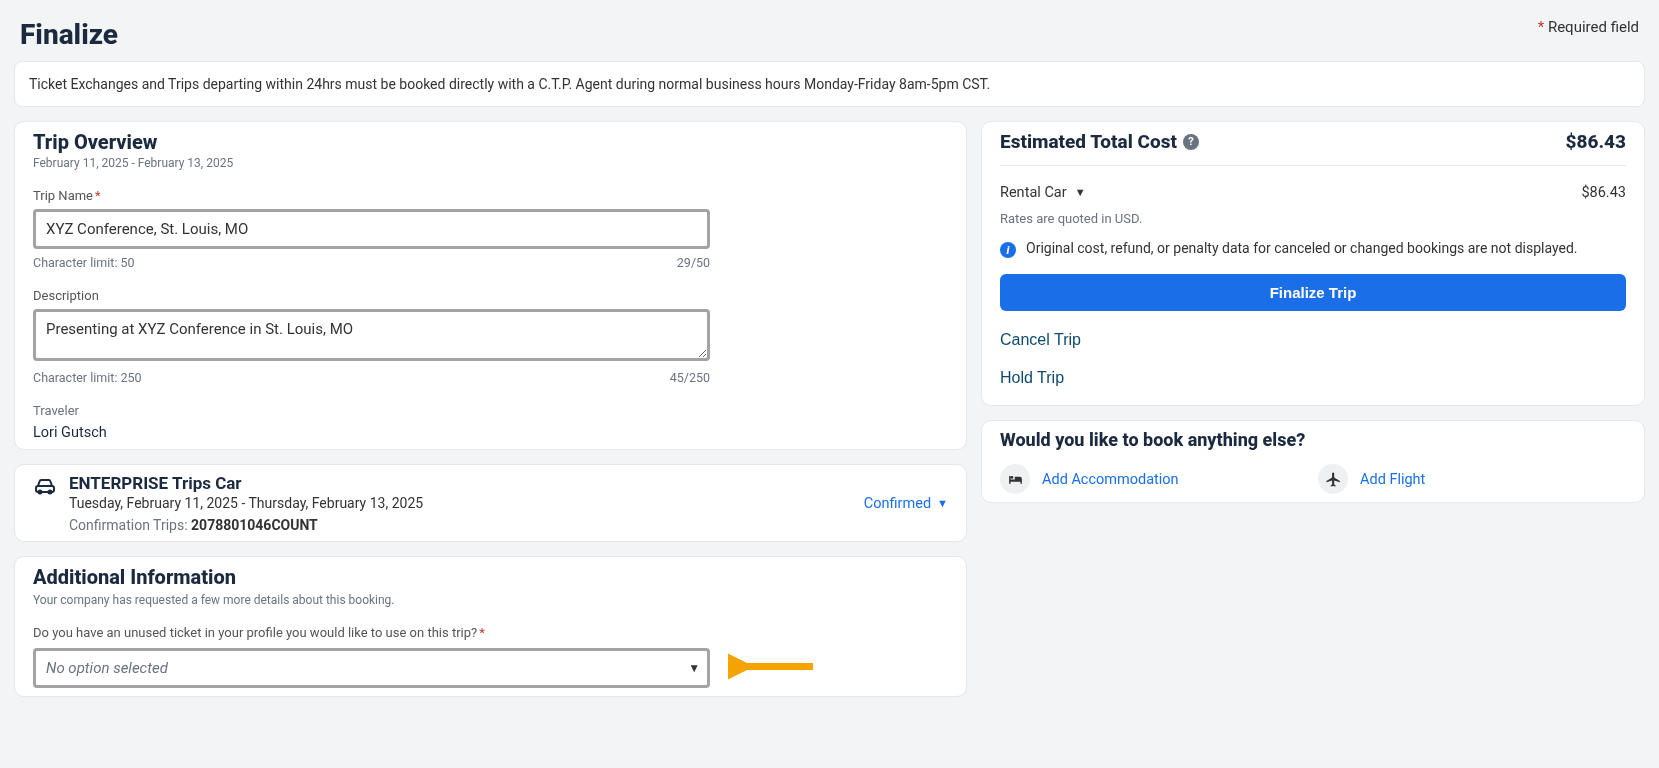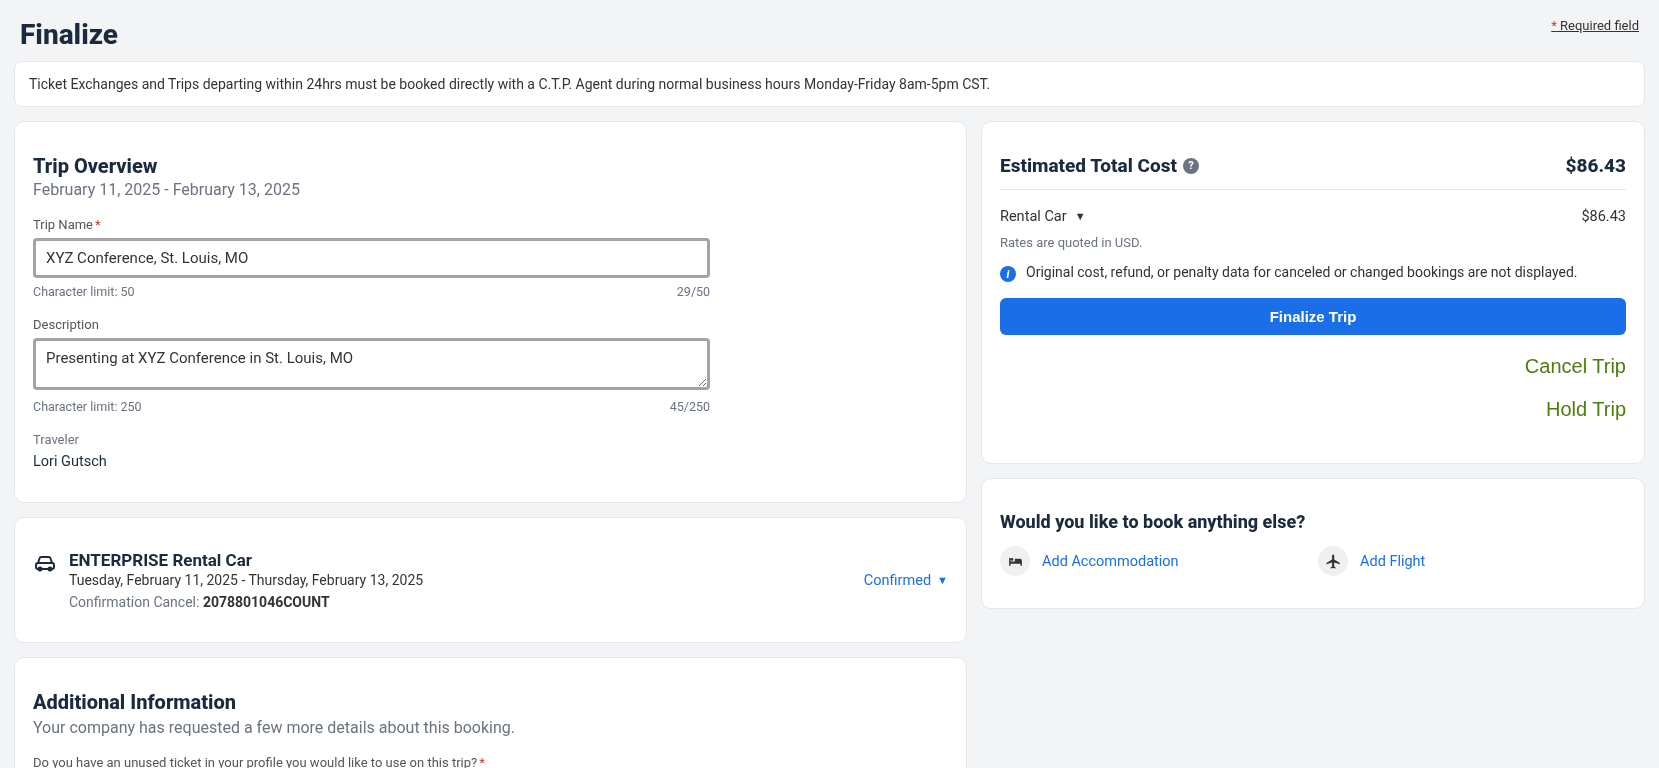--- a/index.html
+++ b/index.html
@@ -14,21 +14,21 @@
     display: flex;
     justify-content: space-between;
     align-items: flex-start;
     margin: 8px 6px 10px 6px;
   }
   h1.page-title {
     font-size: 28px;
     font-weight: 800;
     color: #1b2a3f;
   }
-  .required-note { font-size: 13px; color: #333; text-decoration: underline; }
+  .required-note { font-size: 15px; color: #333; }
   .required-note .asterisk { color: #c0392b; }
   .notice-bar {
     background: #fff;
     border: 1px solid #e5e7eb;
     border-radius: 8px;
     padding: 14px 14px;
     font-size: 14px;
     color: #333;
     margin-bottom: 14px;
   }
@@ -36,29 +36,29 @@
     display: flex;
     gap: 14px;
     align-items: flex-start;
   }
   .left-col { flex: 1; display: flex; flex-direction: column; gap: 14px; }
   .right-col { width: 664px; display: flex; flex-direction: column; gap: 14px; }
   .card {
     background: #fff;
     border: 1px solid #e5e7eb;
     border-radius: 10px;
-    padding: 32px 18px;
+    padding: 8px 18px;
   }
   .card h2 {
     font-size: 20px;
     font-weight: 800;
     color: #1b2a3f;
     margin-bottom: 2px;
   }
-  .subtle { color: #6b7280; font-size: 16px; }
+  .subtle { color: #6b7280; font-size: 12px; }
   .field-label {
     display: block;
     font-size: 13px;
     color: #555;
     margin-top: 18px;
     margin-bottom: 6px;
   }
   .req { color: #c0392b; margin-left: 2px; }
   input[type=text].text-input, textarea.text-area, .select-box {
     width: 74%;
@@ -196,26 +196,26 @@
     padding: 10px 0;
     font-size: 15px;
     font-weight: 600;
     cursor: pointer;
     margin-bottom: 10px;
   }
   .btn-link {
     display: block;
     width: 100%;
     background: transparent;
-    color: #4d7c0f;
+    color: #0c4a6e;
     border: none;
     padding: 10px 0;
-    font-size: 20px;
+    font-size: 16px;
     cursor: pointer;
-    text-align: right;
+    text-align: left;
   }
   .book-more-title {
     font-size: 18px;
     font-weight: 800;
     color: #1b2a3f;
     margin-bottom: 14px;
   }
   .book-grid {
     display: grid;
     grid-template-columns: 1fr 1fr;
@@ -286,24 +286,24 @@
       <div class="rental-header">
         <span class="car-icon">
           <svg viewBox="0 0 24 24" fill="none" stroke="#1b2a3f" stroke-width="2" stroke-linecap="round" stroke-linejoin="round">
             <path d="M5 11l1.5-4.5A2 2 0 0 1 8.4 5h7.2a2 2 0 0 1 1.9 1.5L19 11"></path>
             <rect x="3" y="11" width="18" height="6" rx="2"></rect>
             <circle cx="7" cy="17" r="1.5"></circle>
               <circle cx="17" cy="17" r="1.5"></circle>
           </svg>
         </span>
         <div class="rental-info">
-          <div class="title">ENTERPRISE Rental Car</div>
+          <div class="title">ENTERPRISE Trips Car</div>
           <div class="dates">Tuesday, February 11, 2025 - Thursday, February 13, 2025</div>
           <div class="conf">
-            <span>Confirmation Cancel: </span><b>2078801046COUNT</b>
+            <span>Confirmation Trips: </span><b>2078801046COUNT</b>
           </div>
         </div>
         <div class="status-link">
           <span>Confirmed</span>
           <span class="chev-down">▼</span>
         </div>
       </div>
     </div>
 
     <div class="card">

